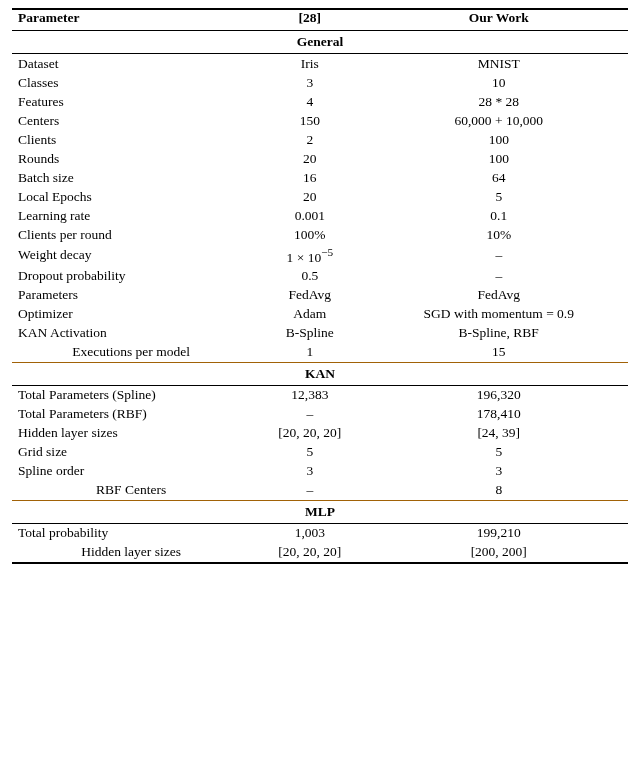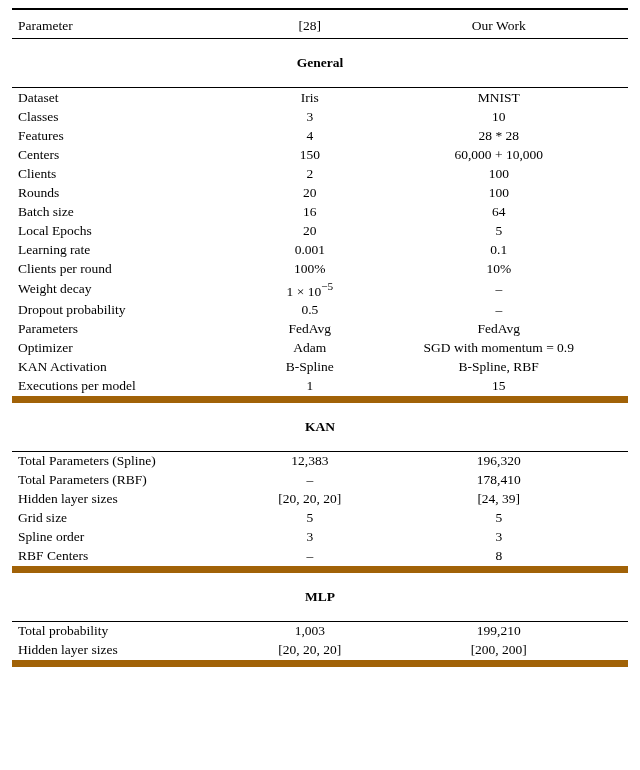--- a/index.html
+++ b/index.html
@@ -30,37 +30,38 @@
     }
     
     .table-outer-top {
       border-top: 2px solid #000;
     }
     .table-outer-bottom {
       border-bottom: 2px solid #000;
     }
     
     .header-row th {
-      font-weight: normal;
+      font-weight: bold;
       border-bottom: 1px solid #000;
-      padding-top: 8px;
+      padding-top: 0;
       padding-bottom: 4px;
       margin-left: 44px;
     }
     
     .section-header td {
       font-weight: bold;
       text-align: center;
       border-top: 1px solid #000;
       border-bottom: 1px solid #000;
-      padding: 16px 6px;
+      padding: 3px 6px;
     }
     
     .section-last td {
-      border-bottom: 7px solid #a16207;
+      border-bottom: 1px solid #a16207;
+      text-align: center;
     }
     .data-row td {
       padding: 1.5px 6px;
     }
   </style>
 </head>
 <body>
 
 <table>
   <thead>

